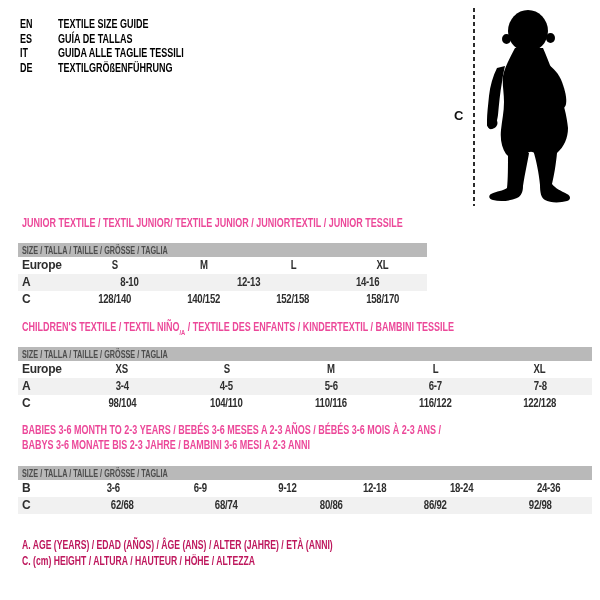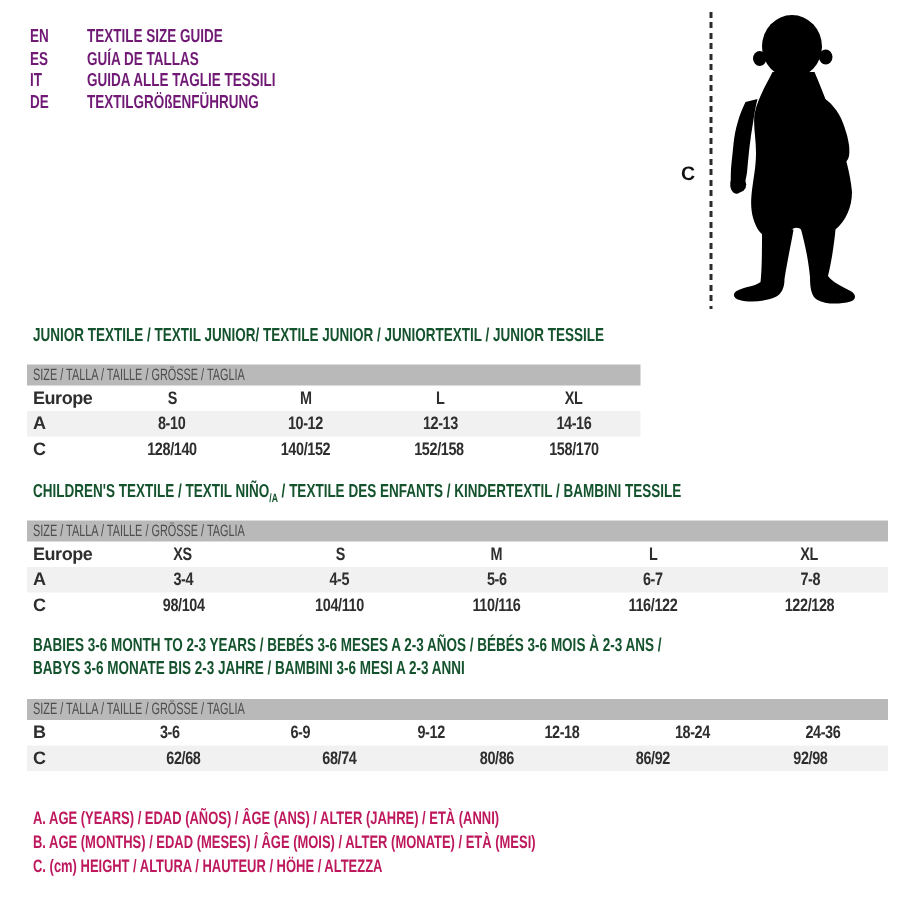--- a/index.html
+++ b/index.html
@@ -7,34 +7,34 @@
     width:600px;height:600px;position:relative;overflow:hidden;
     background:#ffffff;
     font-family:"Liberation Sans","DejaVu Sans",sans-serif;
     -webkit-font-smoothing:antialiased;
   }
   .cond{display:inline-block;transform:scaleX(0.72);transform-origin:0 50%;white-space:nowrap;}
   .condc{display:inline-block;transform:scaleX(0.80);transform-origin:50% 50%;white-space:nowrap;}
 
   
   .langs{position:absolute;left:20px;top:17px;}
-  .lang-row{display:flex;height:14.6px;line-height:14.6px;font-size:12.5px;font-weight:700;color:#701a75;}
+  .lang-row{display:flex;height:14.6px;line-height:14.6px;font-size:12.5px;font-weight:700;color:#000000;}
   .lang-code{width:38px;}
   
   .measure-line{position:absolute;left:473px;top:8px;width:2px;height:198px;
     background:repeating-linear-gradient(to bottom,#2b2b2b 0 4px,transparent 4px 7px);}
   .measure-label{position:absolute;left:454px;top:108px;font-size:13px;font-weight:700;color:#111;}
   .baby{position:absolute;left:487px;top:8px;}
 
   
-  .sec-title{position:absolute;left:22px;font-size:12.5px;font-weight:700;color:#14532d;line-height:15px;}
+  .sec-title{position:absolute;left:22px;font-size:12.5px;font-weight:700;color:#ec4899;line-height:15px;}
   .sec-title sub{font-size:8px;}
   .size-table{position:absolute;left:18px;}
   .size-bar{height:14px;line-height:14px;background:#b9b9b9;color:#4d4d4d;
-    font-size:11px;font-weight:400;padding-left:4px;}
+    font-size:11px;font-weight:700;padding-left:4px;}
   .t-row{display:flex;height:17px;line-height:17px;font-size:12px;font-weight:700;
     color:#2e2e2e;letter-spacing:-0.3px;}
   .t-row.alt{background:#f1f1f1;}
   .t-label{width:52px;padding-left:4px;box-sizing:border-box;text-align:left;}
   .t-cell{flex:1;text-align:center;}
 
   #title-junior{top:216px;}
   #table-junior{top:243px;width:409px;}
   #title-children{top:320px;}
   #table-children{top:347px;width:574px;}
@@ -113,21 +113,20 @@
     <div class="t-row">
       <div class="t-label"><span>Europe</span></div>
       <div class="t-cell"><span class="condc">S</span></div>
       <div class="t-cell"><span class="condc">M</span></div>
       <div class="t-cell"><span class="condc">L</span></div>
       <div class="t-cell"><span class="condc">XL</span></div>
     </div>
     <div class="t-row alt">
       <div class="t-label"><span>A</span></div>
       <div class="t-cell"><span class="condc">8-10</span></div>
-      <div class="t-cell"><span class="condc">10-12</span></div>
       <div class="t-cell"><span class="condc">12-13</span></div>
       <div class="t-cell"><span class="condc">14-16</span></div>
     </div>
     <div class="t-row">
       <div class="t-label"><span>C</span></div>
       <div class="t-cell"><span class="condc">128/140</span></div>
       <div class="t-cell"><span class="condc">140/152</span></div>
       <div class="t-cell"><span class="condc">152/158</span></div>
       <div class="t-cell"><span class="condc">158/170</span></div>
     </div>
@@ -175,15 +174,14 @@
       <div class="t-cell"><span class="condc">62/68</span></div>
       <div class="t-cell"><span class="condc">68/74</span></div>
       <div class="t-cell"><span class="condc">80/86</span></div>
       <div class="t-cell"><span class="condc">86/92</span></div>
       <div class="t-cell"><span class="condc">92/98</span></div>
     </div>
   </div>
 
 <div class="footnotes">
     <div class="footnote"><span class="cond">A. AGE (YEARS) / EDAD (AÑOS) / ÂGE (ANS) / ALTER (JAHRE) / ETÀ (ANNI)</span></div>
-    <div class="footnote"><span class="cond">B. AGE (MONTHS) / EDAD (MESES) / ÂGE (MOIS) / ALTER (MONATE) / ETÀ (MESI)</span></div>
     <div class="footnote"><span class="cond">C. (cm) HEIGHT / ALTURA / HAUTEUR / HÖHE / ALTEZZA</span></div>
   </div>
 
 </body></html>

